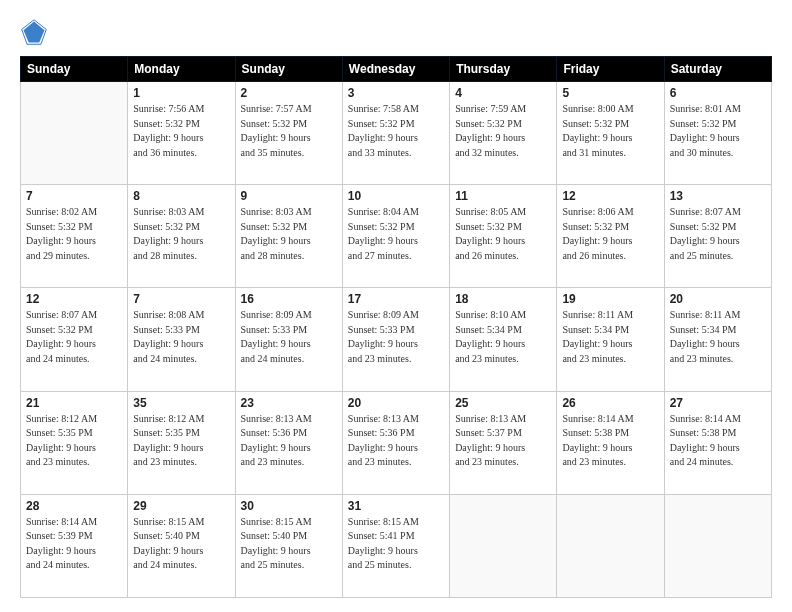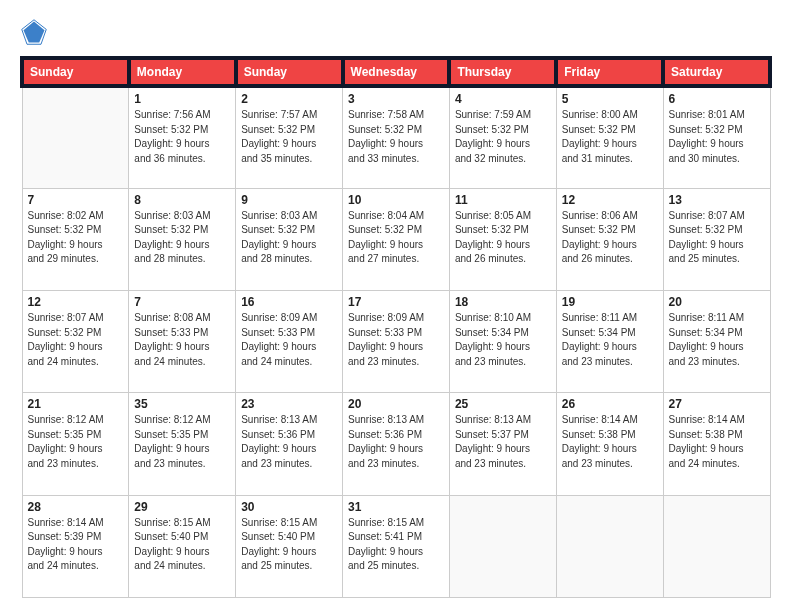--- a/index.html
+++ b/index.html
@@ -61,46 +61,47 @@
       color: #555;
       margin-top: 2px;
     }
     .calendar {
       width: 100%;
       border-collapse: collapse;
       flex: 1;
       font-size: 10.5px;
     }
     .calendar thead th {
-      background-color: #ef4444;
+      background-color: #000000;
       color: white;
       padding: 5px 6px;
       text-align: left;
       font-size: 12px;
       font-weight: bold;
-      border: 4px solid #0f172a;
+      border: 1px solid #0f172a;
     }
     .calendar tbody td {
       border: 1px solid #ccc;
       vertical-align: top;
       padding: 4px 5px;
       width: calc(100% / 7);
       height: 85px;
     }
     .day-num {
       font-weight: bold;
       font-size: 12px;
       color: #222;
       display: block;
       margin-bottom: 2px;
     }
     .day-info {
       color: #333;
       font-size: 10px;
       line-height: 1.45;
+      font-family: Liberation Serif, serif;
     }
     .empty-cell {
       background: #f9f9f9;
     }
     td.last-row {
       height: 72px;
       margin-left: 28px;
     }
   </style>
 </head>

